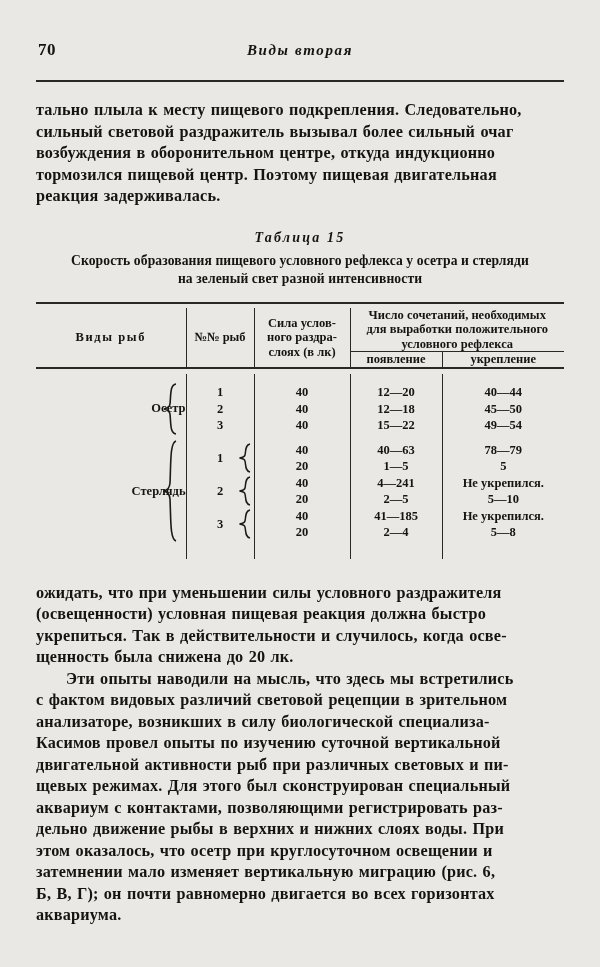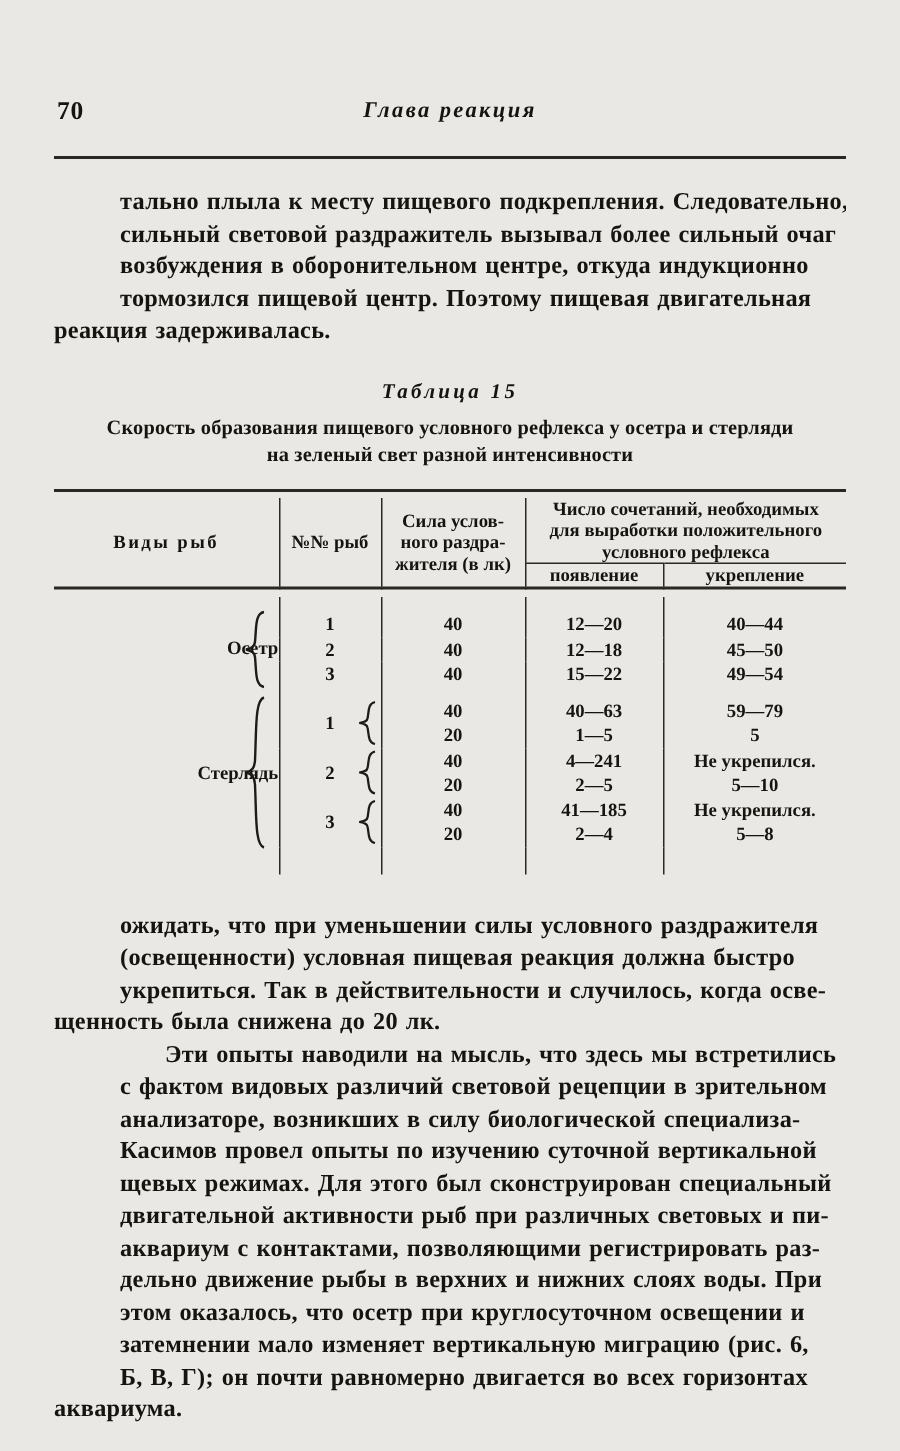--- a/index.html
+++ b/index.html
@@ -7,42 +7,42 @@
     width:600px; height:967px;
     background:#e9e8e4;
     font-family:"Liberation Serif", serif;
     color:#16140f;
     position:relative;
     overflow:hidden;
   }
   .page { position:absolute; inset:0; padding:0 34px; box-sizing:border-box; }
 
   
-  .runhead { position:relative; height:38px; margin-top:64px; }
+  .runhead { position:relative; height:38px; margin-top:40px; }
   .folio {
     position:absolute; left:4px; top:0;
     font-size:17px; font-weight:bold; letter-spacing:.5px;
   }
   .chaptertitle {
     position:absolute; left:0; right:0; top:2px;
     text-align:center; font-style:italic; font-weight:bold;
     font-size:15px; letter-spacing:1.6px;
   }
   .headrule { height:0; border-top:2.5px solid #2a2822; margin:2px 2px 0 2px; }
 
   
   .para {
     font-size:16.2px; line-height:21.5px; font-weight:bold;
     text-align:justify; margin:0; letter-spacing:.2px;
     word-spacing:1px;
   }
   .para.first { margin-top:18px; }
   .para + .para { margin-top:0; }
   .bodyblock { margin:0 2px; }
-  .overflow { white-space:nowrap; overflow:hidden;margin-left:44px; }
+  .overflow { white-space:nowrap; overflow:hidden; }
 
   
   .tbl-no {
     text-align:center; font-style:italic; font-weight:bold;
     font-size:14px; letter-spacing:2.2px; margin-top:22px;
   }
   .tbl-cap {
     text-align:center; font-weight:bold; font-size:13.6px;
     line-height:18px; margin-top:6px; letter-spacing:.1px;
   }
@@ -83,21 +83,21 @@
   .inner-brace svg { position:absolute; right:2px; top:50%; transform:translateY(-50%); }
   .nowrapc { white-space:nowrap; }
 </style>
 </head>
 <body>
 
 <div class="page">
 
   <div class="runhead">
     <div class="folio">70</div>
-    <div class="chaptertitle">Глава реакция</div>
+    <div class="chaptertitle">Виды вторая</div>
   </div>
   <div class="headrule"></div>
 
   <div class="bodyblock">
 
     <div class="para first">
       <div class="overflow">тально плыла к месту пищевого подкрепления. Следовательно,</div>
       <div class="overflow">сильный световой раздражитель вызывал более сильный очаг</div>
       <div class="overflow">возбуждения в оборонительном центре, откуда индукционно</div>
       <div class="overflow">тормозился пищевой центр. Поэтому пищевая двигательная</div>
@@ -122,21 +122,21 @@
         <thead>
           <tr>
             <td class="topline" colspan="5" style="height:4px"></td>
           </tr>
           <tr>
             <td class="hcell spread" rowspan="2">Виды  рыб</td>
             <td class="hcell vl" rowspan="2">№№ рыб</td>
             <td class="hcell vl vr" rowspan="2">
               <span style="display:block">Сила услов-</span>
               <span style="display:block">ного раздра-</span>
-              <span style="display:block">жителя (в лк)</span>
+              <span style="display:block">слоях (в лк)</span>
             </td>
             <td class="hcell" colspan="2">
               <span style="display:block">Число сочетаний, необходимых</span>
               <span style="display:block">для выработки положительного</span>
               <span style="display:block">условного рефлекса</span>
             </td>
           </tr>
           <tr>
             <td class="sub thinline">появление</td>
             <td class="sub thinline vl">укрепление</td>
@@ -214,21 +214,21 @@
             </td>
             <td class="vl stack">
               <span class="v">40</span>
               <span class="v">20</span>
             </td>
             <td class="vl stack">
               <span class="v">40—63</span>
               <span class="v">1—5</span>
             </td>
             <td class="vl stack">
-              <span class="v nowrapc">59—79</span>
+              <span class="v nowrapc">78—79</span>
               <span class="v">5</span>
             </td>
           </tr>
           <tr>
             <td class="vl stack inner-brace">
               <span>2</span>
               <svg width="14" height="30" viewBox="0 0 14 30">
                 <path d="M12 1 C7 2 8 8 7 12 C6.6 14 5 14.5 1.5 15 C5 15.5 6.6 16 7 18 C8 22 7 28 12 29" fill="none" stroke="#1d1b16" stroke-width="1.5"></path>
               </svg>
             </td>
@@ -285,22 +285,22 @@
       <div class="overflow">(освещенности) условная пищевая реакция должна быстро</div>
       <div class="overflow">укрепиться. Так  в действительности и случилось, когда осве-</div>
       <div>щенность была снижена до 20 лк.</div>
     </div>
 
     <div class="para">
       <div class="overflow" style="text-indent:30px">Эти опыты наводили на мысль, что здесь мы встретились</div>
       <div class="overflow">с фактом видовых различий световой рецепции в зрительном</div>
       <div class="overflow">анализаторе, возникших в силу биологической специализа-</div>
       <div class="overflow">Касимов провел опыты по изучению суточной вертикальной</div>
+      <div class="overflow">двигательной активности рыб при различных световых и пи-</div>
       <div class="overflow">щевых режимах. Для этого был сконструирован специальный</div>
-      <div class="overflow">двигательной активности рыб при различных световых и пи-</div>
       <div class="overflow">аквариум с контактами, позволяющими регистрировать раз-</div>
       <div class="overflow">дельно движение рыбы в верхних и нижних слоях воды. При</div>
       <div class="overflow">этом оказалось, что осетр при круглосуточном освещении и</div>
       <div class="overflow">затемнении мало изменяет вертикальную миграцию (рис. 6,</div>
       <div class="overflow">Б, В, Г); он почти равномерно двигается во всех горизонтах</div>
       <div>аквариума.</div>
     </div>
   </div>
 
 </div>

